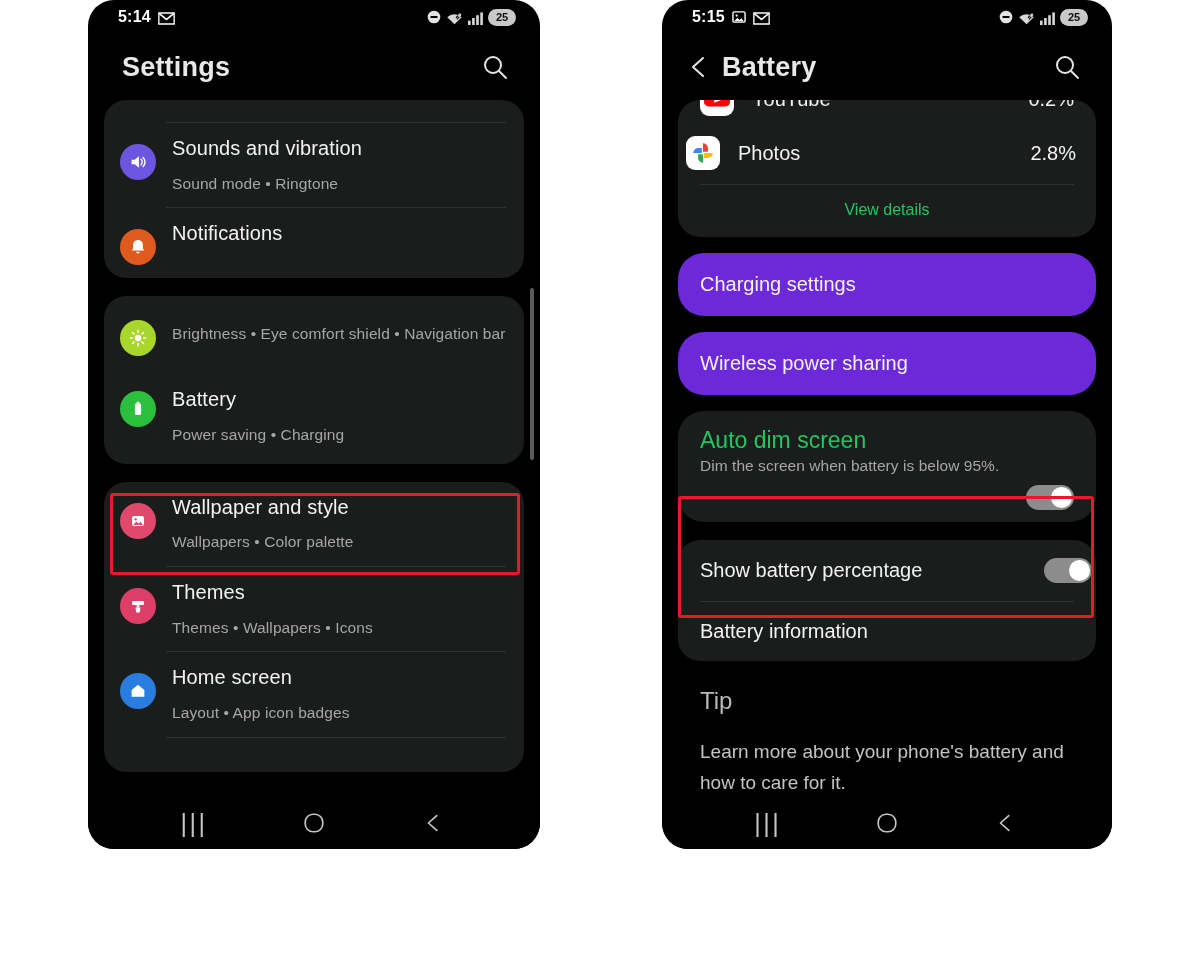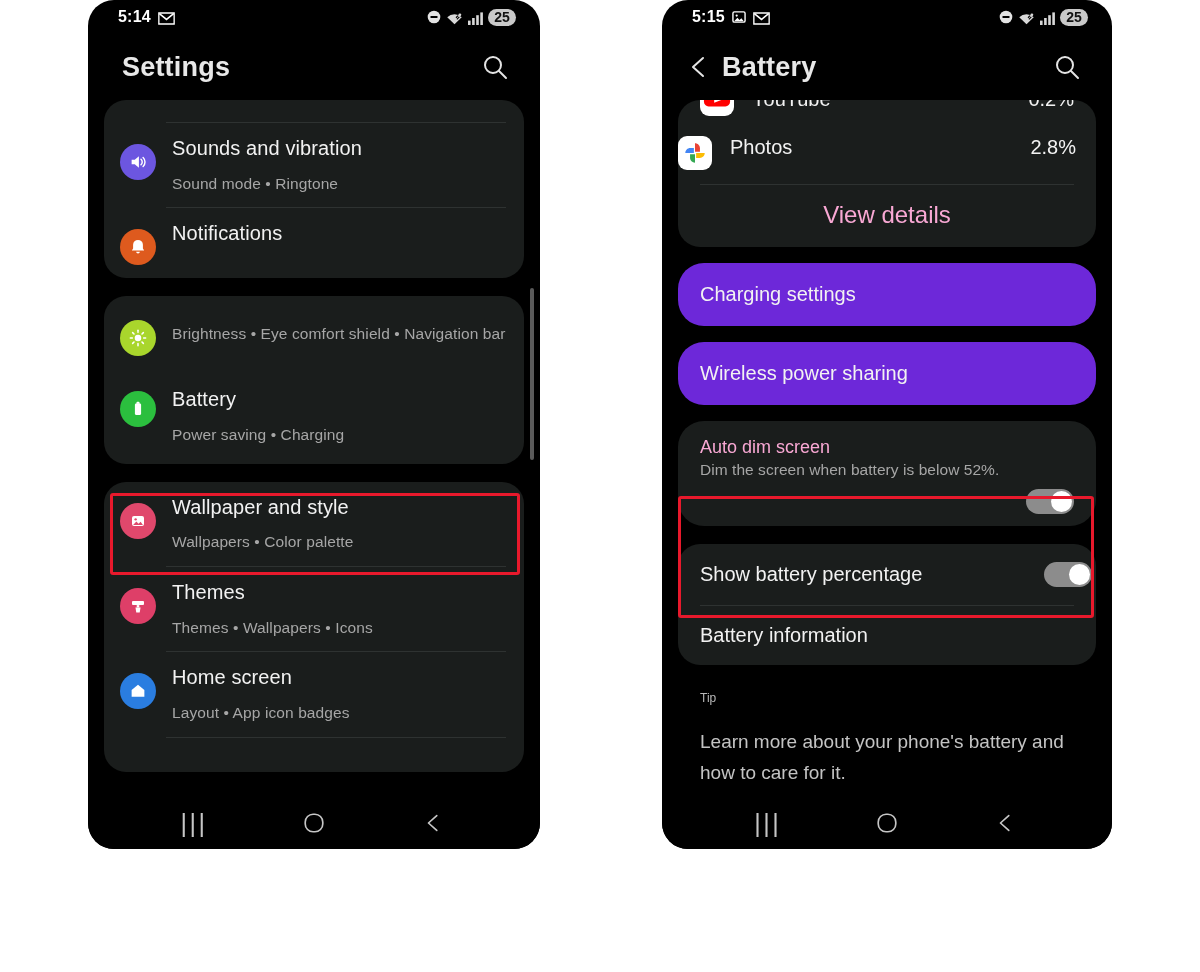--- a/index.html
+++ b/index.html
@@ -35,21 +35,21 @@
   .ic { display: inline-block; }
 
   .gmail-ic { width: 17px; height: 13px; }
   .photo-ic { width: 14px; height: 14px; }
   .dnd-ic   { width: 14px; height: 14px; }
   .wifi-ic  { width: 17px; height: 13px; }
   .sig-ic   { width: 15px; height: 13px; }
   .batt-pill {
     min-width: 28px; height: 17px; border-radius: 9px;
     background: #c9c9c9; color: #111;
-    font-size: 14px; font-weight: bold;
+    font-size: 11px; font-weight: bold;
     display: flex; align-items: center; justify-content: center;
     padding: 0 4px;
   }
 
   
   .appbar {
     flex: 0 0 66px; height: 66px;
     display: flex; align-items: center;
     padding: 0 28px 0 34px;
     color: #e9e9e9;
@@ -130,49 +130,49 @@
     border: 3px solid #e8192c;
     border-radius: 3px;
     pointer-events: none;
     z-index: 30;
   }
   .hl-battery { left: 110px; top: 493px; width: 410px; height: 82px; }
   .hl-autodim { left: 678px; top: 496px; width: 416px; height: 122px; }
 
   
   .app-row {
-    display: flex; 
-    padding: 14px 20px 14px 0;
+    display: flex; align-items: center;
+    padding: 14px 20px 14px 8px;
   }
   .app-ic {
     flex: 0 0 34px; width: 34px; height: 34px;
     border-radius: 9px; background: #fff;
     display: flex; align-items: center; justify-content: center;
     margin-right: 18px; overflow: hidden;
   }
   .app-name { flex: 1 1 auto; font-size: 20px; color: #f2f2f2; }
   .app-pct  { font-size: 20px; color: #f2f2f2; }
 
   .view-details {
-    text-align: center; color: #f9a8d4;
-    font-size: 24px; padding: 16px 0 18px;
+    text-align: center; color: #22c55e;
+    font-size: 16px; padding: 16px 0 18px;
   }
 
   .simple-card {
     background: #6d28d9; border-radius: 26px;
     padding: 20px 22px; margin-top: 16px;
   }
   .simple-card .lbl { font-size: 20px; color: #f2f2f2; }
 
   .autodim-card {
     background: #1a1d1c; border-radius: 26px;
     padding: 16px 22px 12px; margin-top: 16px;
     position: relative;
   }
-  .autodim-title { font-size: 18px; color: #f9a8d4; }
+  .autodim-title { font-size: 23px; color: #22c55e; }
   .autodim-sub { font-size: 15.5px; color: #a6a6a6; margin-top: 3px; letter-spacing: .05px; }
   .autodim-toggle-wrap { display: flex; justify-content: flex-end; margin-top: 10px; }
 
   .toggle {
     width: 48px; height: 25px; border-radius: 13px;
     background: #8c8c8c; position: relative;
     flex: 0 0 48px;
   }
   .toggle .knob {
     position: absolute; right: 2px; top: 2px;
@@ -182,21 +182,21 @@
 
   .pct-row {
     display: flex; align-items: center;
     padding: 18px 4px 18px 22px;
   }
   .pct-row .lbl { flex: 1 1 auto; font-size: 20px; color: #f2f2f2; }
   .info-row { padding: 18px 22px; }
   .info-row .lbl { font-size: 20px; color: #f2f2f2; }
 
   .tip-block { padding: 26px 24px 0 22px; }
-  .tip-head { font-size: 12px; color: #b8b8b8; }
+  .tip-head { font-size: 24px; color: #b8b8b8; }
   .tip-body { font-size: 19px; color: #c3c3c3; line-height: 1.62; margin-top: 22px; }
 
   
   .navbar {
     flex: 0 0 52px; height: 52px;
     display: flex; align-items: center; justify-content: space-around;
     padding: 0 46px;
     background: #000;
   }
   .nav-btn {
@@ -498,21 +498,21 @@
       <div class="simple-card">
         <div class="lbl">Charging settings</div>
       </div>
 
       <div class="simple-card">
         <div class="lbl">Wireless power sharing</div>
       </div>
 
       <div class="autodim-card">
         <div class="autodim-title">Auto dim screen</div>
-        <div class="autodim-sub">Dim the screen when battery is below 52%.</div>
+        <div class="autodim-sub">Dim the screen when battery is below 95%.</div>
         <div class="autodim-toggle-wrap">
           <div class="toggle">
             <div class="knob"></div>
           </div>
         </div>
       </div>
 
       <div class="card" style="margin-top:18px">
         <div class="pct-row">
           <span class="lbl">Show battery percentage</span>

